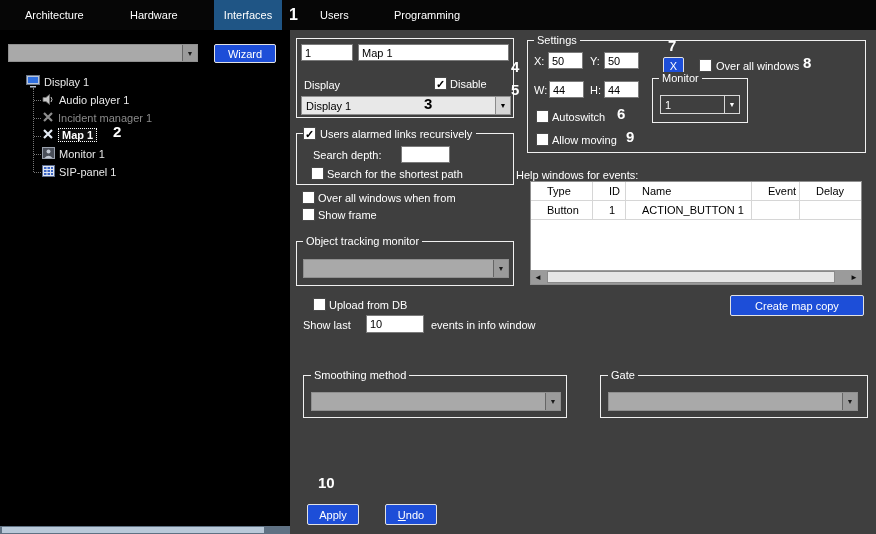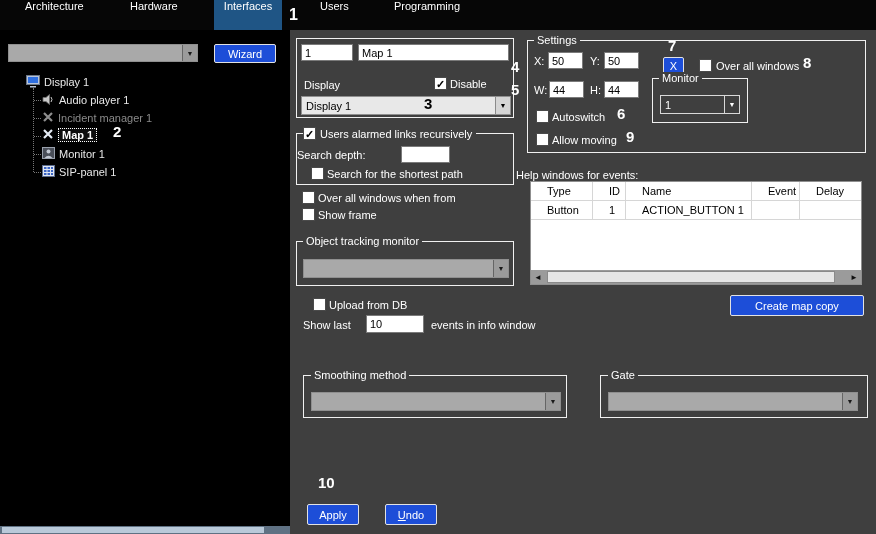--- a/index.html
+++ b/index.html
@@ -2,21 +2,21 @@
 <html><head>
 <meta charset="utf-8">
 <style>
   * { box-sizing: border-box; }
   html,body { margin:0; padding:0; }
   body { width:876px; height:534px; background:#3f3f3f; font-family:"Liberation Sans",sans-serif; font-size:11px; color:#fff; overflow:hidden; }
   #screen { position:relative; width:876px; height:534px; background:#3f3f3f; overflow:hidden; }
 
   
   .topbar { position:absolute; left:0; top:0; width:876px; height:30px; background:#060606; }
-  .tab { position:absolute; top:0; height:30px; display:flex; align-items:flex-start; color:#fff; cursor:default; padding:0 4px; }
+  .tab { position:absolute; top:0; height:30px; display:flex; align-items:center; color:#fff; cursor:default; padding:0 4px; }
   .tab.active { background:#1f5585; justify-content:center; }
 
   
   .sidebar { position:absolute; left:0; top:30px; width:290px; height:504px; background:#000; }
   .tree-row { position:absolute; display:flex; align-items:center; gap:4px; height:16px; white-space:nowrap; }
   .tree-row .tlabel { color:#e8e8e8; }
   .tree-row.disabled .tlabel { color:#8a8a8a; }
   .tree-row.selected .tlabel { border:1px dotted #ffffff; background:#0d0d0d; padding:0 3px; font-weight:bold; color:#fff; }
   .vguide { position:absolute; border-left:1px dotted #777; width:0; }
   .hguide { position:absolute; border-top:1px dotted #777; height:0; }
@@ -213,21 +213,21 @@
   <span class="ann" style="left:617px; top:105px;">6</span>
   <span class="ann" style="left:626px; top:128px;">9</span>
 
   <div class="gbox" style="left:296px; top:133px; width:218px; height:52px;">
     <span class="glabel-caption" style="left:6px;">
       <span class="cb">
           <span class="tick">✓</span>
         </span>
       <span>Users alarmed links recursively</span>
     </span>
-    <span class="lbl" style="left:0; top:15px;">Search depth:</span>
+    <span class="lbl" style="left:16px; top:15px;">Search depth:</span>
     <input class="tinput" style="left: 104px; top: 12px; width: 49px; height: 17px;" value="">
     <span class="cb cb-abs" style="left:14px; top:33px;">
         <span class="tick"></span>
       </span>
     <span class="lbl" style="left:30px; top:34px;">Search for the shortest path</span>
   </div>
 
   <span class="cb cb-abs" style="left:302px; top:191px;">
       <span class="tick"></span>
     </span>

